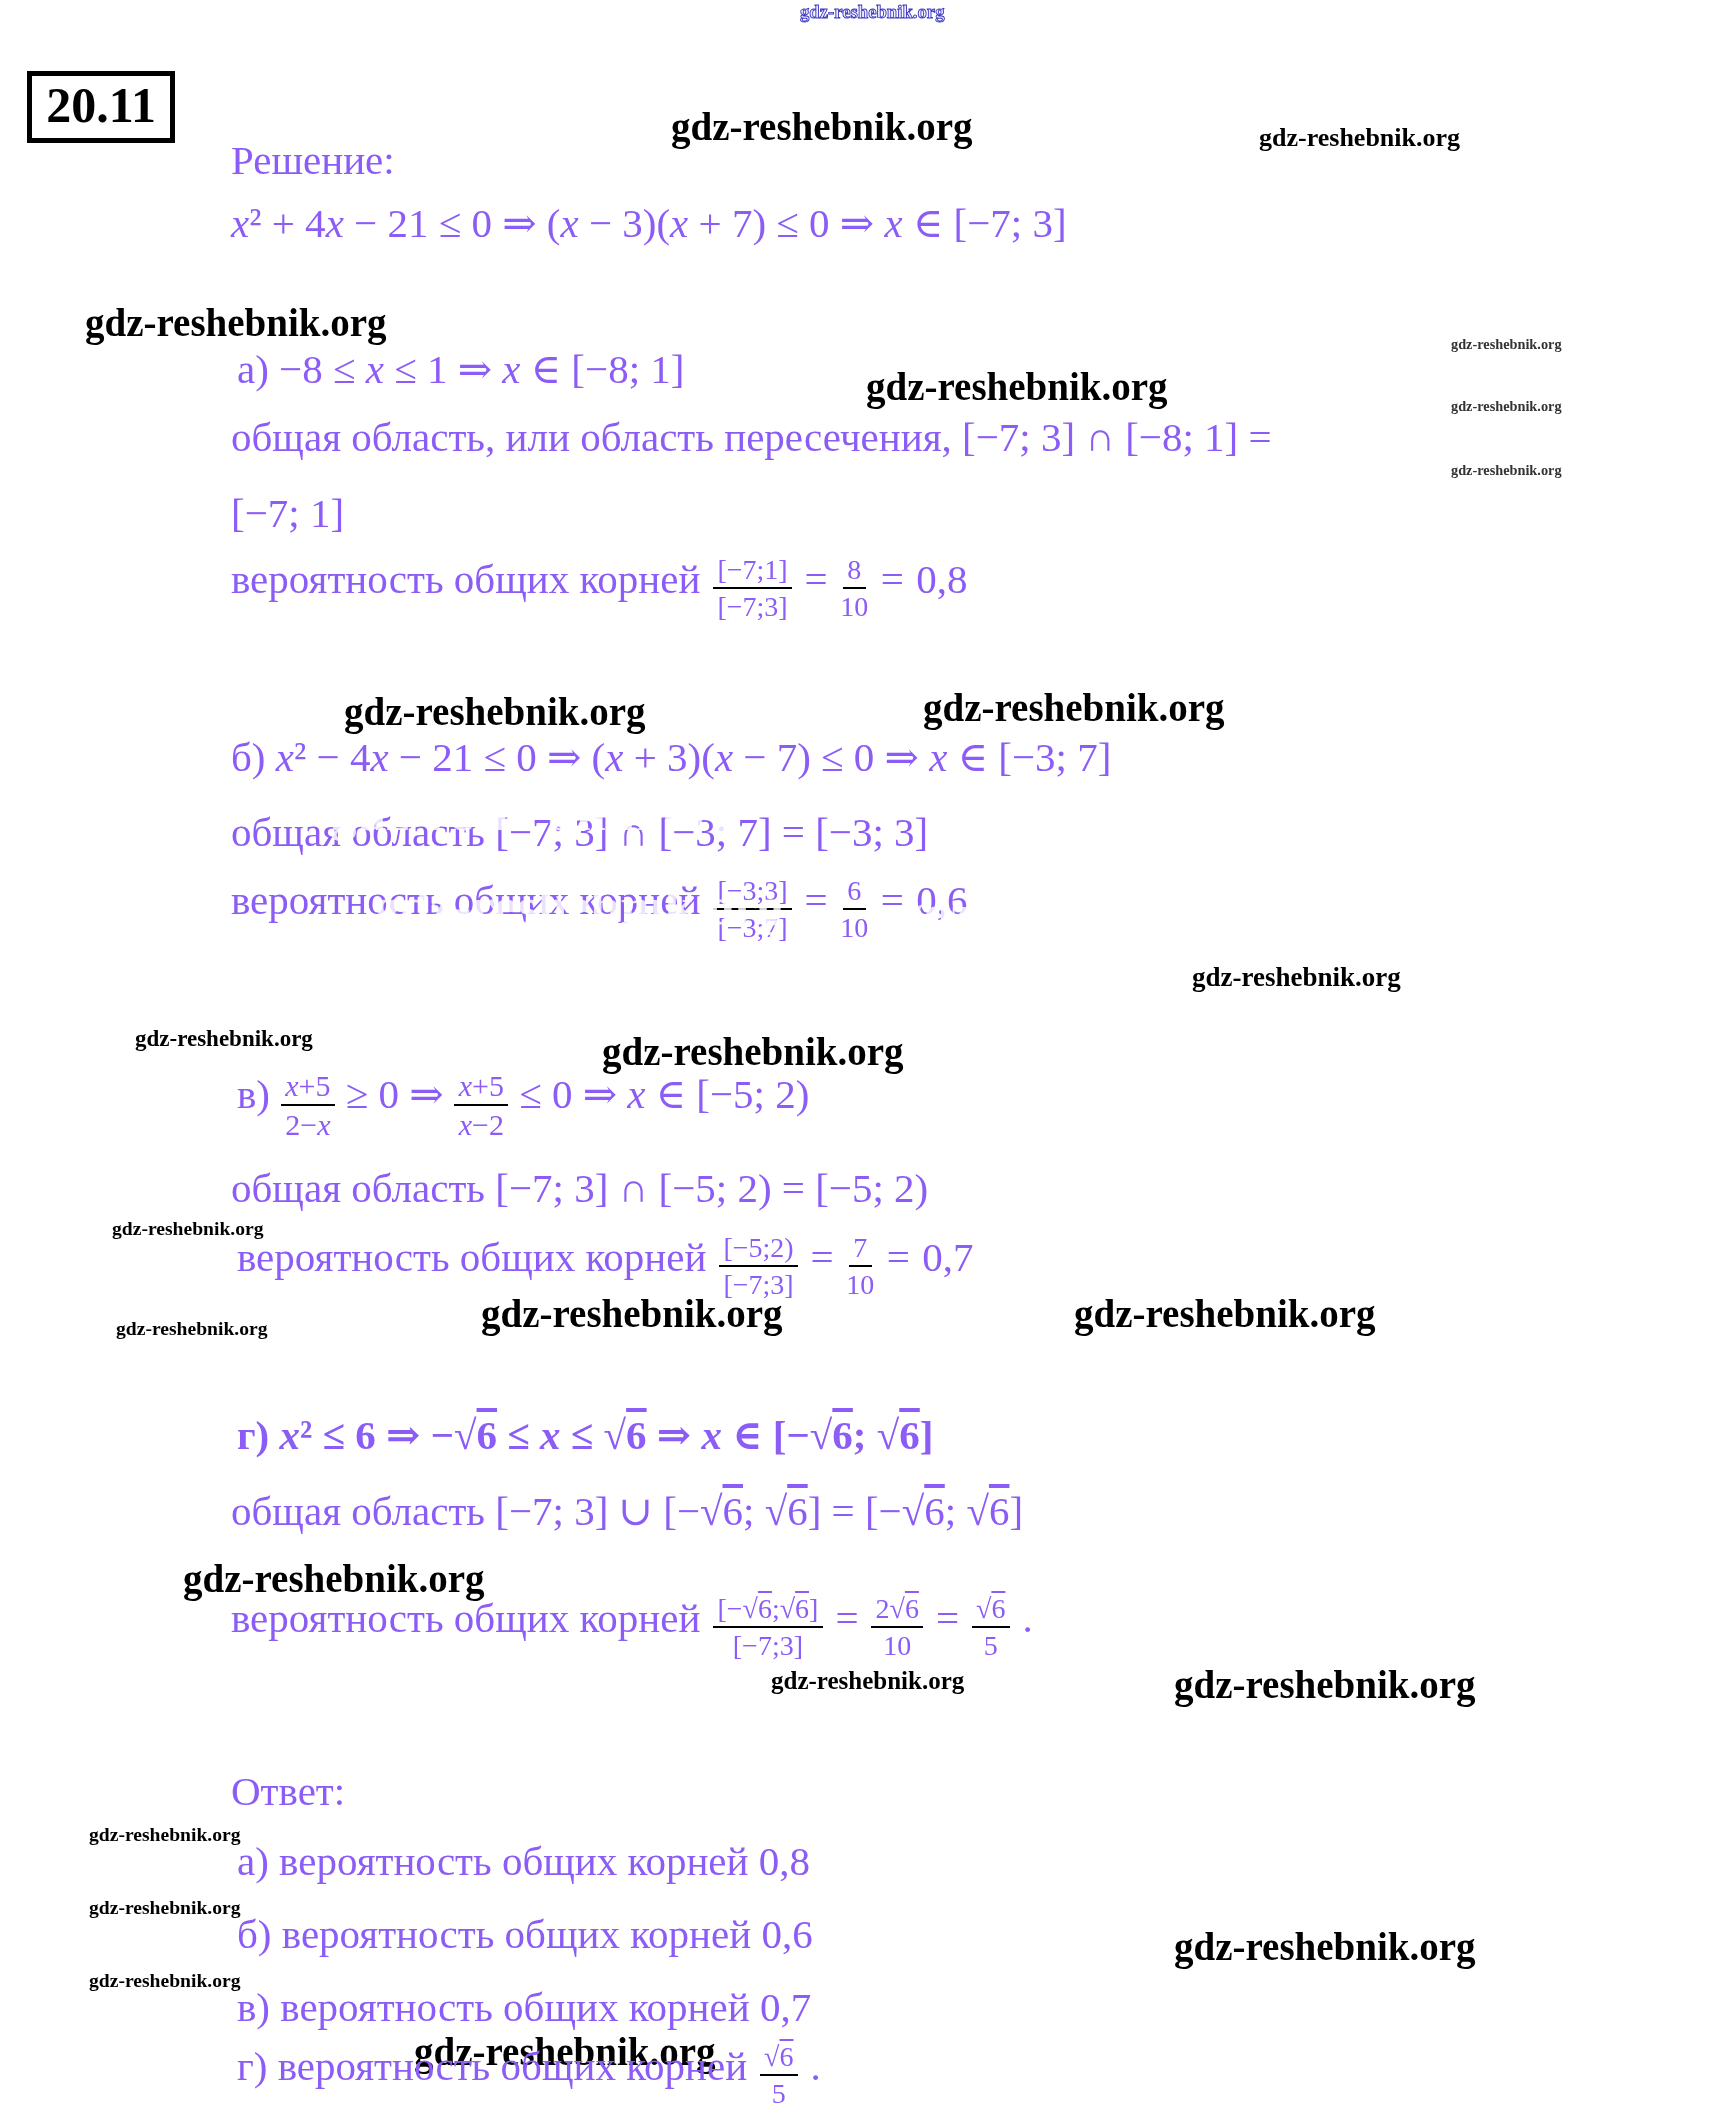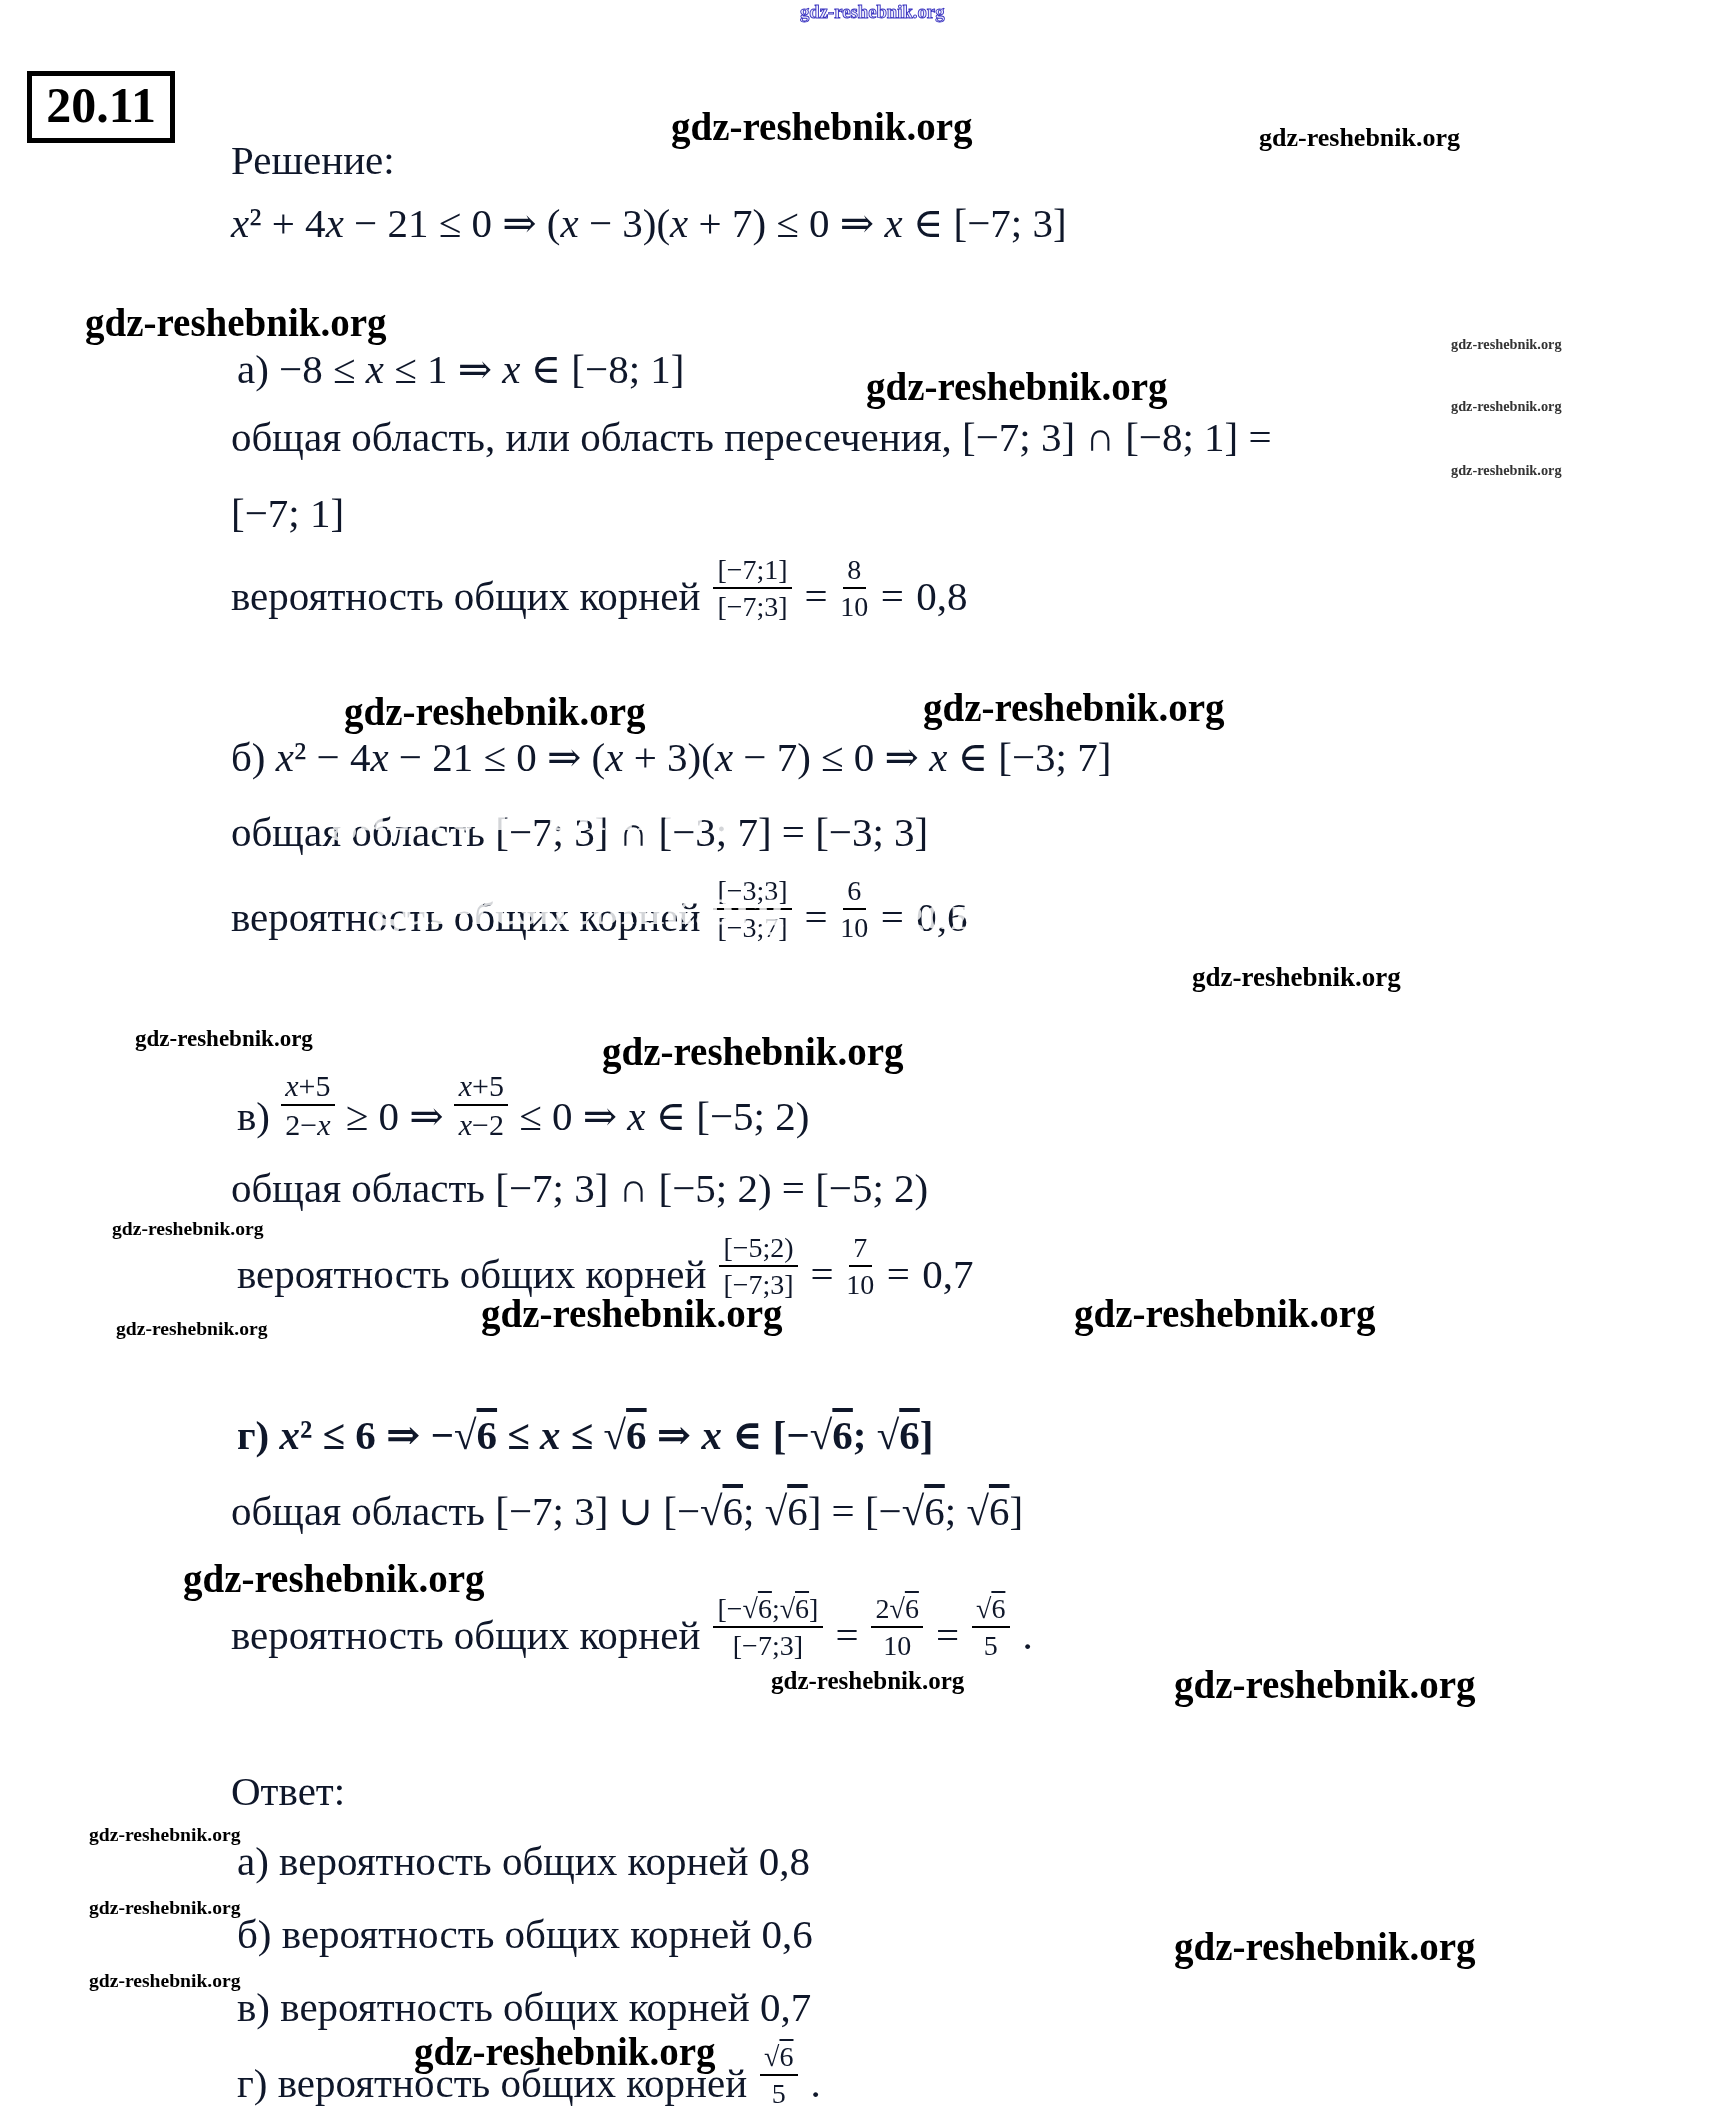--- a/index.html
+++ b/index.html
@@ -1,20 +1,20 @@
 <!DOCTYPE html>
 <html style="font-size:14.3px"><head>
 <meta charset="utf-8">
 <style>
   html,body{margin:0;padding:0;background:#fff;}
   #page{position:relative;width:1728px;height:2119px;background:#ffffff;overflow:hidden;
         font-family:"Liberation Serif","DejaVu Serif",serif;color:#000;}
   
-  .ln{position:absolute;font-size:41px;line-height:1.25;white-space:nowrap;color:#0f172a;}
-  .row{display:flex;align-items:flex-end;gap:12.5px;}
+  .ln{position:absolute;font-size:41px;line-height:1.25;white-space:nowrap;color:#8b5cf6;}
+  .row{display:flex;align-items:flex-start;gap:12.5px;}
   i, .mi{font-style:italic;}
   
   .frac{display:inline-flex;flex-direction:column;align-items:center;vertical-align:middle;
         line-height:1.12;font-size:28px;}
   .frac .num{border-bottom:2.7px solid #000;padding:0 4.5px 1.8px 4.5px;}
   .frac .den{padding-top:1.8px;}
   .frac.big{font-size:30px;}
   
   .sqrt .vinc{text-decoration:overline;}
   

